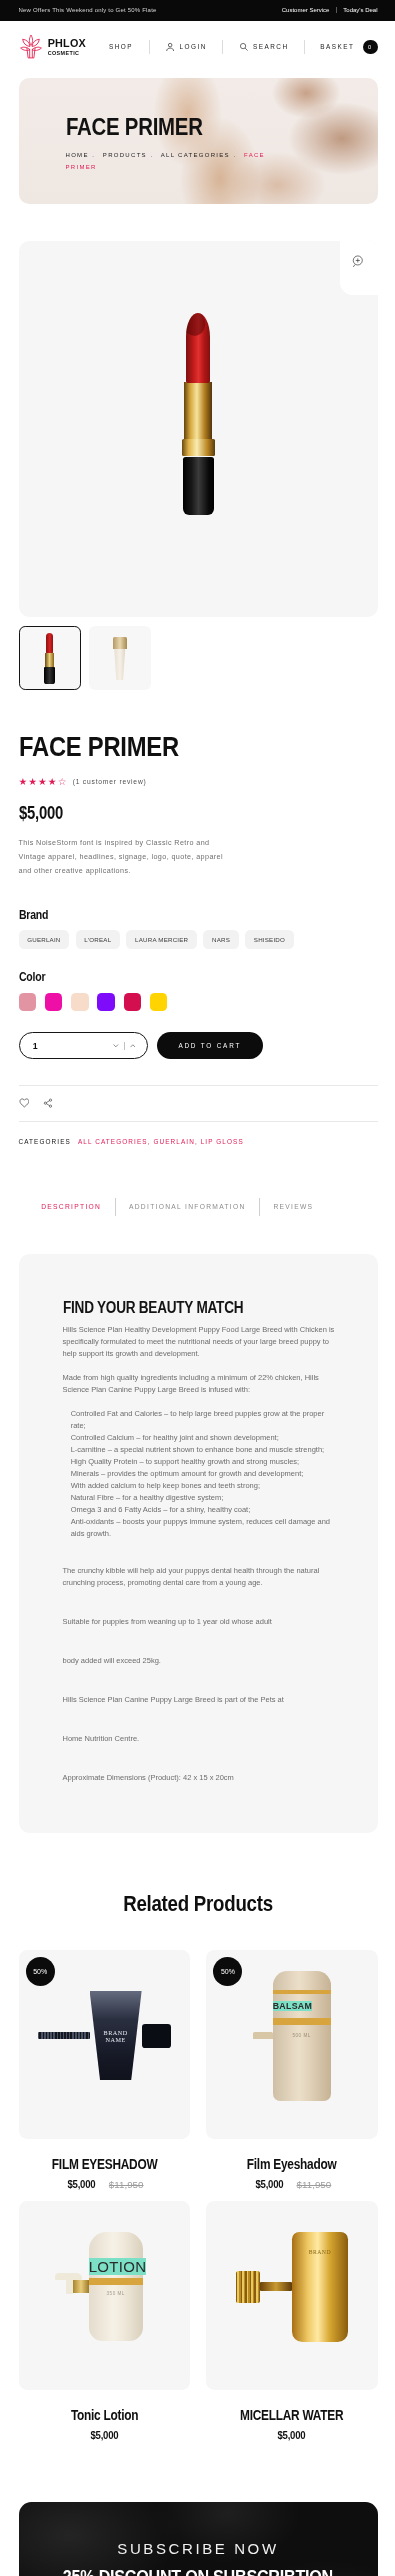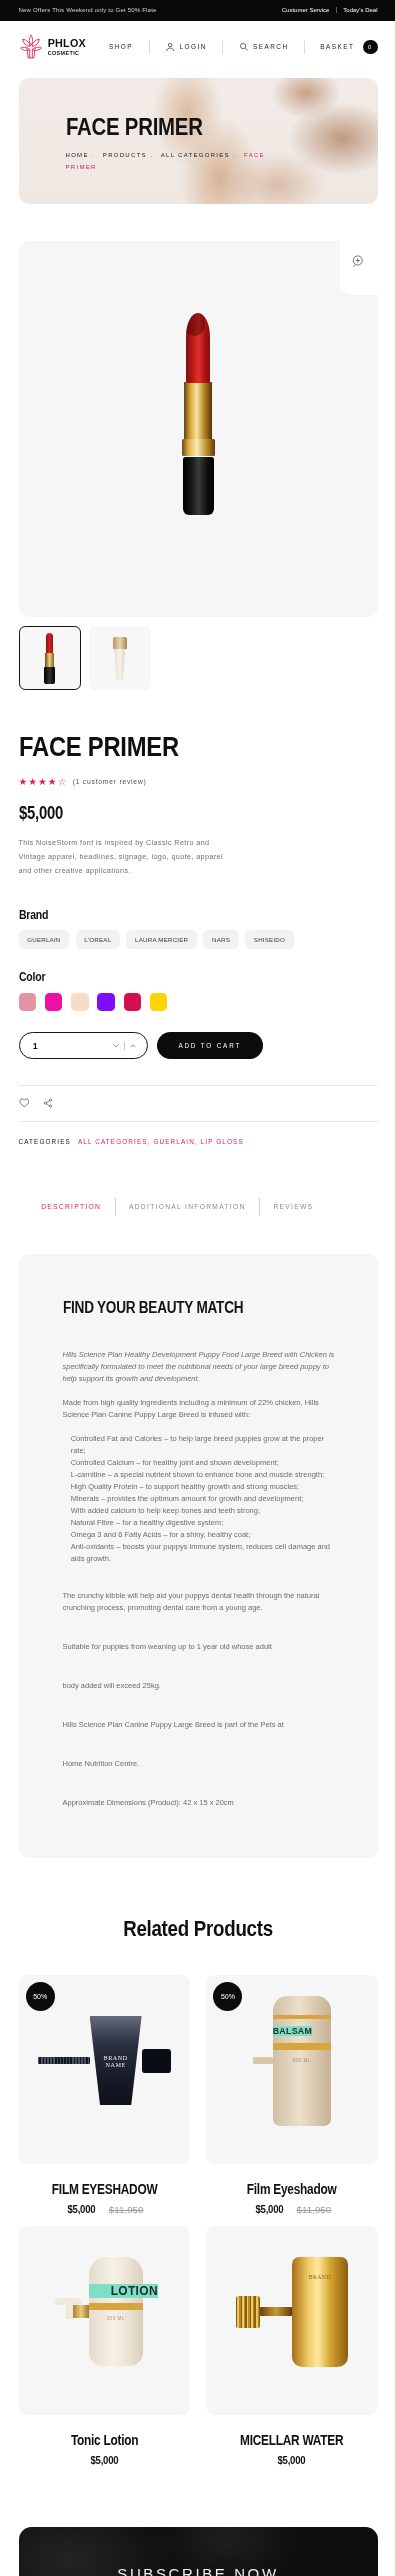--- a/index.html
+++ b/index.html
@@ -108,21 +108,21 @@
   
   .tabs { display:flex; align-items:center; margin:53px 18.5px 0; padding-left:9.3px; }
   .tab { font-size:6.7px; letter-spacing:1.3px; color:#8b8b8b; line-height:17.5px; padding:0 13.4px; }
   .tab + .tab { border-left:0.5px solid #cfcfcf; }
   .tab.active { color:var(--accent); }
 
   
   .desc-card { margin:38px 18.5px 0; background:#f6f6f6; border-radius:10.3px; padding:45px 36px 49px 44px; }
   .desc-h { font-size:16px; color:#141414; }
   .desc-card p { font-size:7.5px; line-height:12px; color:#6d6d6d; margin:12px 0 0; max-width:276px; }
-  .desc-card p.first { margin-top:32px;font-style:italic; }
+  .desc-card p.first { margin-top:7px; }
   .desc-card ul { list-style:none; margin:12px 0 0; padding:0 0 0 8.2px; }
   .desc-card li { font-size:7.5px; line-height:12px; color:#6d6d6d; max-width:268px; }
   .desc-card p.after-list { margin-top:25px; }
   .desc-card p.gap { margin-top:27px; }
 
   
   .rel-h { font-size:22px; margin-top:58px; color:#0f0f0f; text-align:center; }
   .rp-grid { display:grid; grid-template-columns:1fr 1fr; column-gap:16.5px; row-gap:10.3px; margin:33px 18.5px 0; }
   .rp-panel { height:189px; background:#f6f6f6; border-radius:8.2px; position:relative;
     display:flex; align-items:center; justify-content:center; overflow:hidden; }
@@ -153,22 +153,22 @@
     letter-spacing:0.3px; line-height:24px; height:24px; }
   .art-balsam .a-band-bot { display:block; height:7.7px; background:#d8a43e; }
   .art-balsam .a-ml { display:block; text-align:center; color:#9a8f7c; font-size:4.6px; letter-spacing:0.5px; margin-top:7.2px; }
 
   .art-lotion .a-cap { display:block; width:7.7px; height:15.5px; background:#efe9da; position:relative; border-radius:1px; }
   .art-lotion .a-cap::before { content:""; position:absolute; left:-10.3px; top:-6.2px; width:27px; height:7.2px;
     background:#efe9da; border-radius:4.1px 5.2px 1px 1px; }
   .art-lotion .a-neck { display:block; width:15.5px; height:12.4px; background:linear-gradient(90deg,#a9852f,#e9cd7c 50%,#9c7a28); }
   .art-lotion .a-body { width:54px; height:109px; border-radius:17.5px 17.5px 13.4px 13.4px;
     background:linear-gradient(90deg,#e4dccd,#f6f1e6 45%,#efe8da 65%,#d9cfbc); padding-top:23px; }
-  .art-lotion .a-label { background:#7ce0c6; color:#2b2b2b; text-align:center; font-weight:700; font-size:12px;
-    letter-spacing:0.3px; line-height:23px; height:23px;padding-left:22px; }
+  .art-lotion .a-label { background:#7ce0c6; color:#2b2b2b; text-align:center; font-weight:400; font-size:15px;
+    letter-spacing:0.3px; line-height:23px; height:23px; }
   .art-lotion .a-band-bot { display:block; height:6.7px; background:#d8a43e; }
   .art-lotion .a-ml { display:block; text-align:center; color:#a39a88; font-size:4.6px; letter-spacing:0.5px; margin-top:6.7px; }
 
   .art-amber .a-cap { display:block; width:24px; height:32px; border-radius:2.6px;
     background:repeating-linear-gradient(90deg,#8a5c12 0 1.5px,#eac95e 1.5px 3.1px,#b98c22 3.1px 4.6px); }
   .art-amber .a-neck { display:block; width:32px; height:8.2px; background:linear-gradient(90deg,#6b430c,#c99a33 50%,#5f3b09); border-radius:1px; }
   .art-amber .a-body { width:56px; height:110px; border-radius:7.2px 7.2px 10.3px 10.3px;
     background:linear-gradient(90deg,#a86f12,#eec863 28%,#ffe9a3 46%,#d6a52f 68%,#8a5c0e);
     display:flex; align-items:flex-start; justify-content:center; padding-top:17.5px; }
   .art-amber .a-label { color:#8a6714; font-size:5.7px; letter-spacing:0.5px; font-family:"Liberation Serif",serif; }

